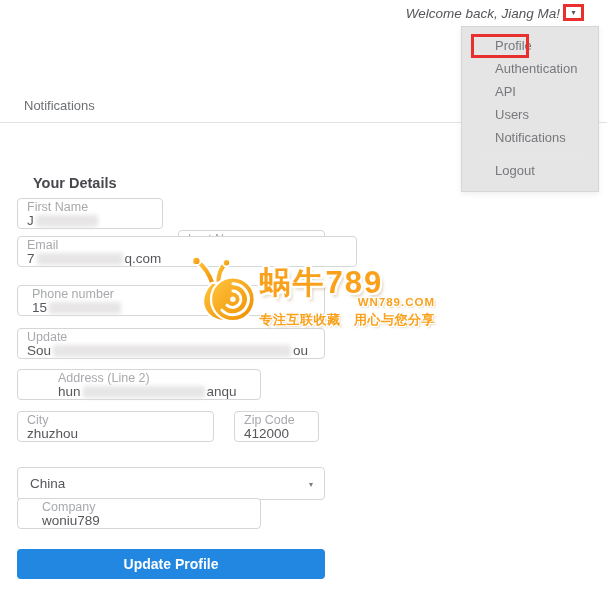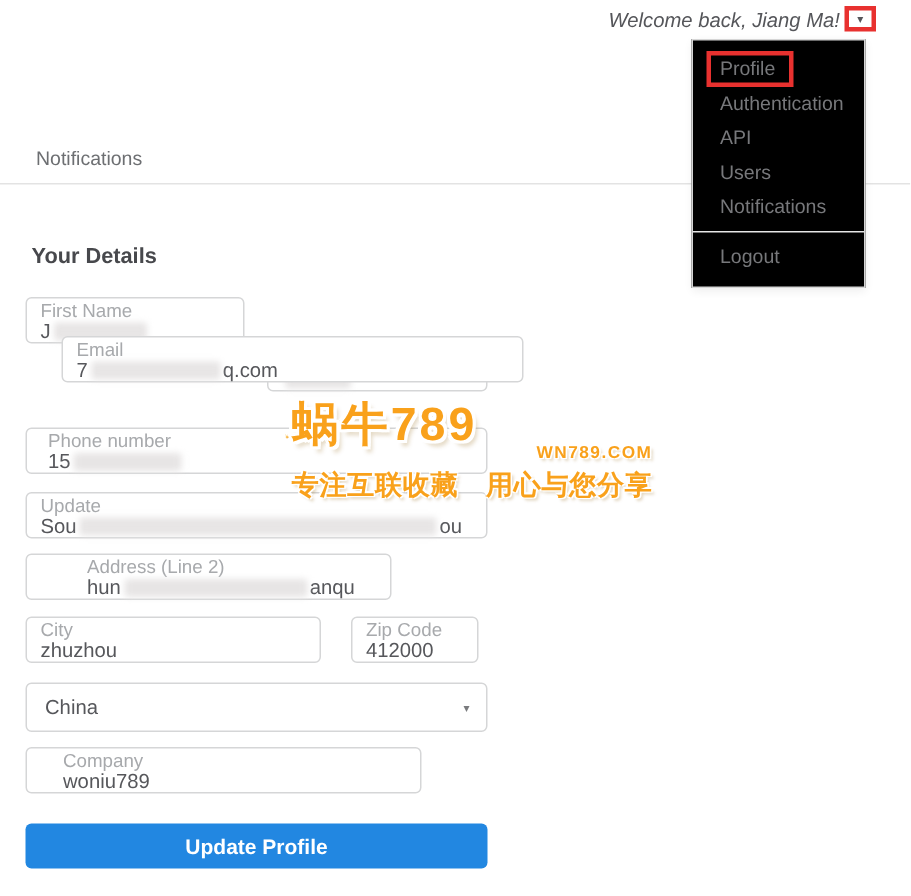--- a/index.html
+++ b/index.html
@@ -8,52 +8,52 @@
   
   .welcome{position:absolute;top:6px;right:47px;font-size:13.5px;color:#55565a;white-space:nowrap;font-style:italic;}
   .caret-redbox{position:absolute;top:4px;left:563px;width:21px;height:17px;border:3px solid #e8312f;
     box-sizing:border-box;display:flex;align-items:center;justify-content:center;cursor:pointer;background:#fff;}
   .caret-icon{font-size:8px;color:#55565a;line-height:1;}
 
   .tab{position:absolute;top:98px;left:24px;font-size:13px;color:#6d6f72;cursor:pointer;}
   .header-divider{position:absolute;top:122px;left:0;width:607px;height:1px;background:#e3e3e3;}
 
   
-  .menu{position:absolute;top:26px;left:461px;width:116px;box-sizing:border-box;background:#000000;
-    border:1px solid #d6d6d6;box-shadow:0 2px 6px rgba(0,0,0,0.07);padding:7px 0 9px;z-index:10;}
+  .menu{position:absolute;top:26px;left:461px;width:138px;box-sizing:border-box;background:#e5e5e5;
+    border:1px solid #d6d6d6;box-shadow:0 2px 6px rgba(0,0,0,0.07);padding:7px 15px 9px;z-index:10;}
   .menu-item{padding:3px 18px;font-size:13px;color:#77787b;line-height:17px;cursor:pointer;white-space:nowrap;}
   .menu-sep{height:1px;background:#e6e6e6;margin:5px 0 4px;}
   .menu-highlight{position:absolute;left:9px;top:7px;width:58px;height:24px;border:3px solid #e8312f;
     box-sizing:border-box;pointer-events:none;}
 
-  .section-title{position:absolute;top:163px;left:21px;margin:0;font-size:14.5px;font-weight:bold;color:#47484c;}
+  .section-title{position:absolute;top:163px;left:21px;margin:12px;font-size:14.5px;font-weight:bold;color:#47484c;}
 
   
   .field{position:absolute;box-sizing:border-box;height:31px;border:1px solid #d5d6d7;border-radius:4px;
     background:#fff;padding:2px 9px;cursor:text;}
   .f-label{font-size:12.5px;color:#a7a9ac;line-height:13px;white-space:nowrap;}
   .f-value{font-size:13.5px;color:#56575b;line-height:14px;white-space:nowrap;}
   .redact{display:inline-block;height:12px;background:#e7e5e5;filter:blur(2px);border-radius:2px;
     vertical-align:-2px;margin:0 2px;}
-  .field.select{height:33px;display:flex;align-items:center;padding:0 12px;cursor:pointer;}
+  .field.select{height:33px;display:flex;align-items:center;padding:0 12px;cursor:pointer;margin-top:12px;}
   .select-caret{position:absolute;right:11px;top:50%;transform:translateY(-50%);font-size:8px;color:#7a7b7e;}
 
   .submit{position:absolute;left:17px;top:549px;width:308px;height:30px;background:#2287e1;color:#fff;
     font-weight:bold;font-size:14px;border:none;border-radius:4px;font-family:inherit;cursor:pointer;}
 
   
   .watermark{position:absolute;left:190px;top:252px;width:245px;display:flex;align-items:flex-start;z-index:5;pointer-events:none;}
   .wm-text{padding-top:16px;margin-left:2px;}
   .wm-title{font-size:31px;font-weight:bold;color:#f9a11b;line-height:29px;letter-spacing:2px;white-space:nowrap;
     text-shadow:-2px -2px 0 #fff,2px -2px 0 #fff,-2px 2px 0 #fff,2px 2px 0 #fff,-2px 0 0 #fff,2px 0 0 #fff,
     0 -2px 0 #fff,0 2px 0 #fff,3px 4px 3px rgba(140,90,0,0.25);}
   .wm-domain{text-align:right;font-size:11.5px;font-weight:bold;color:#f9a11b;line-height:11px;letter-spacing:1px;
     margin-top:0px;white-space:nowrap;
     text-shadow:-1px -1px 0 #fff,1px -1px 0 #fff,-1px 1px 0 #fff,1px 1px 0 #fff,2px 2px 2px rgba(140,90,0,0.25);}
-  .wm-slogan{font-size:18px;font-weight:bold;color:#f9a11b;margin-top:3px;letter-spacing:0.5px;white-space:nowrap;
+  .wm-slogan{font-size:13px;font-weight:bold;color:#f9a11b;margin-top:3px;letter-spacing:0.5px;white-space:nowrap;
     text-shadow:-1px -1px 0 #fff,1px -1px 0 #fff,-1px 1px 0 #fff,1px 1px 0 #fff,2px 2px 2px rgba(140,90,0,0.25);}
 </style>
 </head>
 <body>
 
 <div class="canvas">
 
   <div class="welcome">Welcome back, Jiang Ma!</div>
 
   <div class="caret-redbox">
@@ -80,21 +80,21 @@
   <div class="field" style="left:17px;top:198px;width:146px;">
     <div class="f-label">First Name</div>
     <div class="f-value"><span>J</span><span class="redact" style="width:62px"></span></div>
   </div>
 
   <div class="field" style="left:178px;top:198px;width:147px;margin-top:32px;">
     <div class="f-label">Last Name</div>
     <div class="f-value"><span></span><span class="redact" style="width:44px"></span></div>
   </div>
 
-  <div class="field" style="left:17px;top:224px;width:308px;margin-left:24px;">
+  <div class="field" style="left:17px;top:236px;width:340px;">
     <div class="f-label">Email</div>
     <div class="f-value"><span>7</span><span class="redact" style="width:86px"></span><span>q.com</span></div>
   </div>
 
   <div class="field" style="left:17px;top:285px;width:308px;padding-left:14px;">
     <div class="f-label">Phone number</div>
     <div class="f-value"><span>15</span><span class="redact" style="width:72px"></span></div>
   </div>
 
   <div class="field" style="left:17px;top:328px;width:308px;">
@@ -115,21 +115,21 @@
   <div class="field" style="left:234px;top:411px;width:85px;">
     <div class="f-label">Zip Code</div>
     <div class="f-value">412000</div>
   </div>
 
   <div class="field select" style="left:17px;top:455px;width:308px;">
     <div class="f-value">China</div>
     <span class="select-caret">▾</span>
   </div>
 
-  <div class="field" style="left:17px;top:498px;width:264px;padding-left:24px;">
+  <div class="field" style="left:17px;top:498px;width:244px;padding-left:24px;">
     <div class="f-label">Company</div>
     <div class="f-value">woniu789</div>
   </div>
 
   <button class="submit">Update Profile</button>
 
   <div class="watermark">
     <svg width="74" height="78" viewBox="0 0 74 78">
       <defs>
         <linearGradient id="sg" x1="0" y1="0" x2="1" y2="1">

